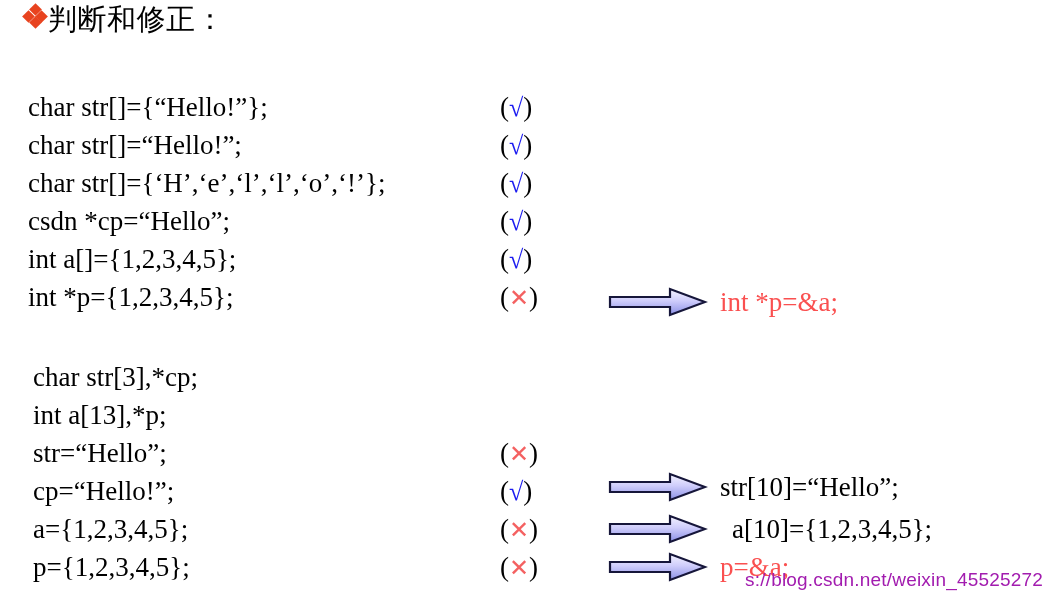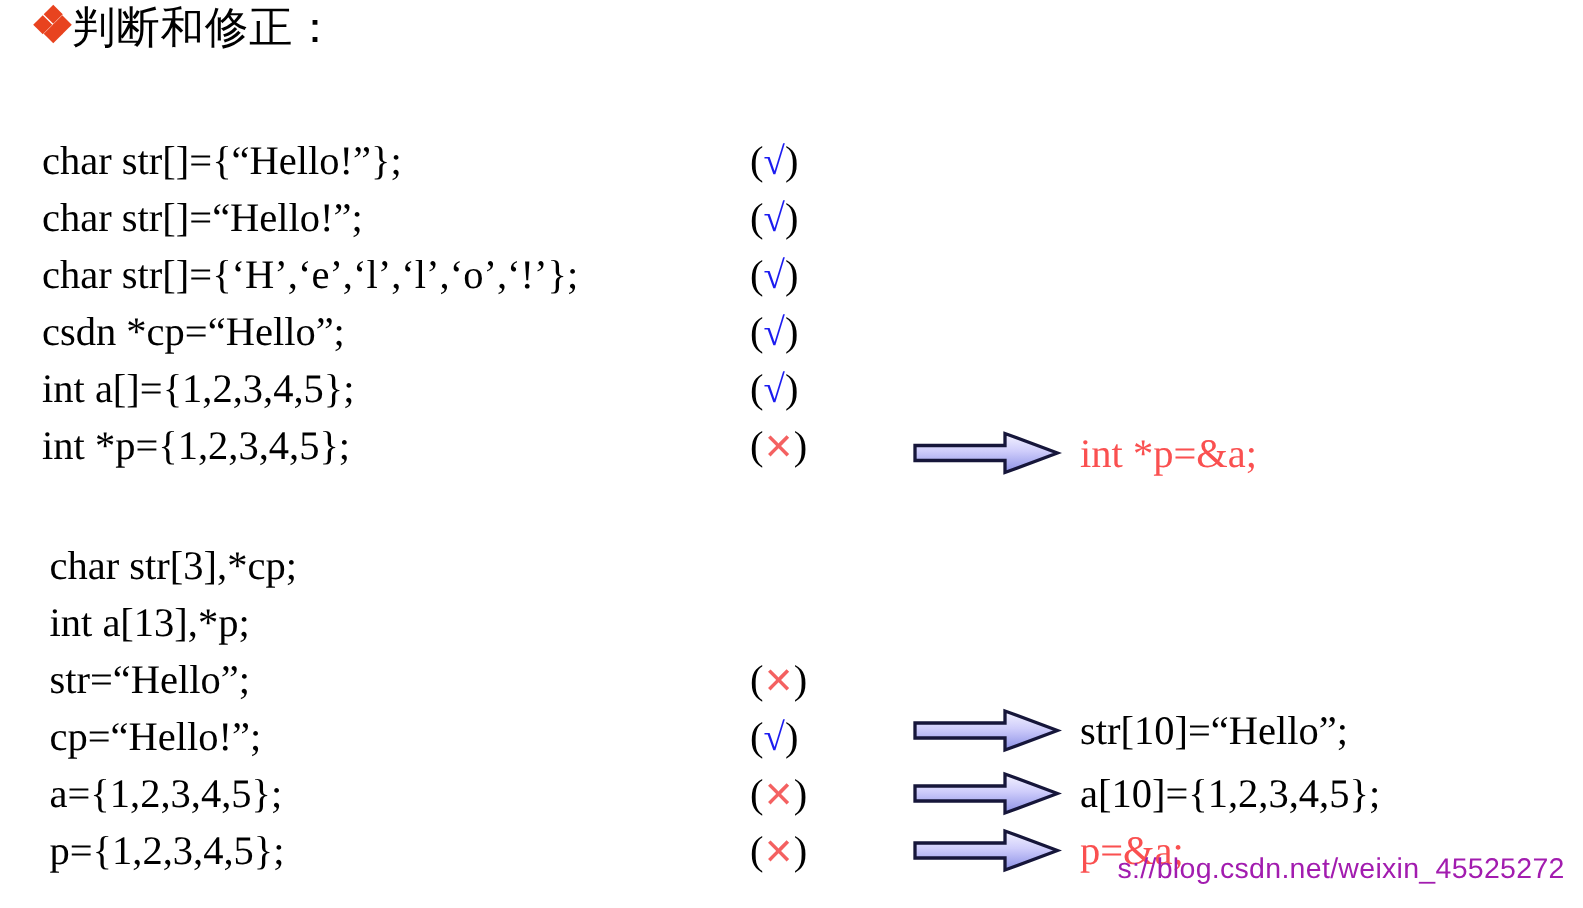--- a/index.html
+++ b/index.html
@@ -229,21 +229,21 @@
         <stop offset="0%" stop-color="#f4f3ff"></stop>
         <stop offset="45%" stop-color="#cfcdfb"></stop>
         <stop offset="100%" stop-color="#8b90e6"></stop>
       </linearGradient>
     </defs>
     <path d="M2,10 L62,10 L62,2 L97,15 L62,28 L62,20 L2,20 Z" fill="url(#arrGrad2)" stroke="#16163a" stroke-width="2.2" stroke-linejoin="miter"></path>
   </svg>
   <span class="correction-text black">str[10]=“Hello”;</span>
 </div>
 
-<div class="correction" style="left:608px; top:510px;">
+<div class="correction" style="left:608px; top:510px;gap:12px;">
   <svg class="block-arrow" viewBox="0 0 100 30">
     <defs>
       <linearGradient id="arrGrad3" x1="0" y1="0" x2="0" y2="1">
         <stop offset="0%" stop-color="#f4f3ff"></stop>
         <stop offset="45%" stop-color="#cfcdfb"></stop>
         <stop offset="100%" stop-color="#8b90e6"></stop>
       </linearGradient>
     </defs>
     <path d="M2,10 L62,10 L62,2 L97,15 L62,28 L62,20 L2,20 Z" fill="url(#arrGrad3)" stroke="#16163a" stroke-width="2.2" stroke-linejoin="miter"></path>
   </svg>

